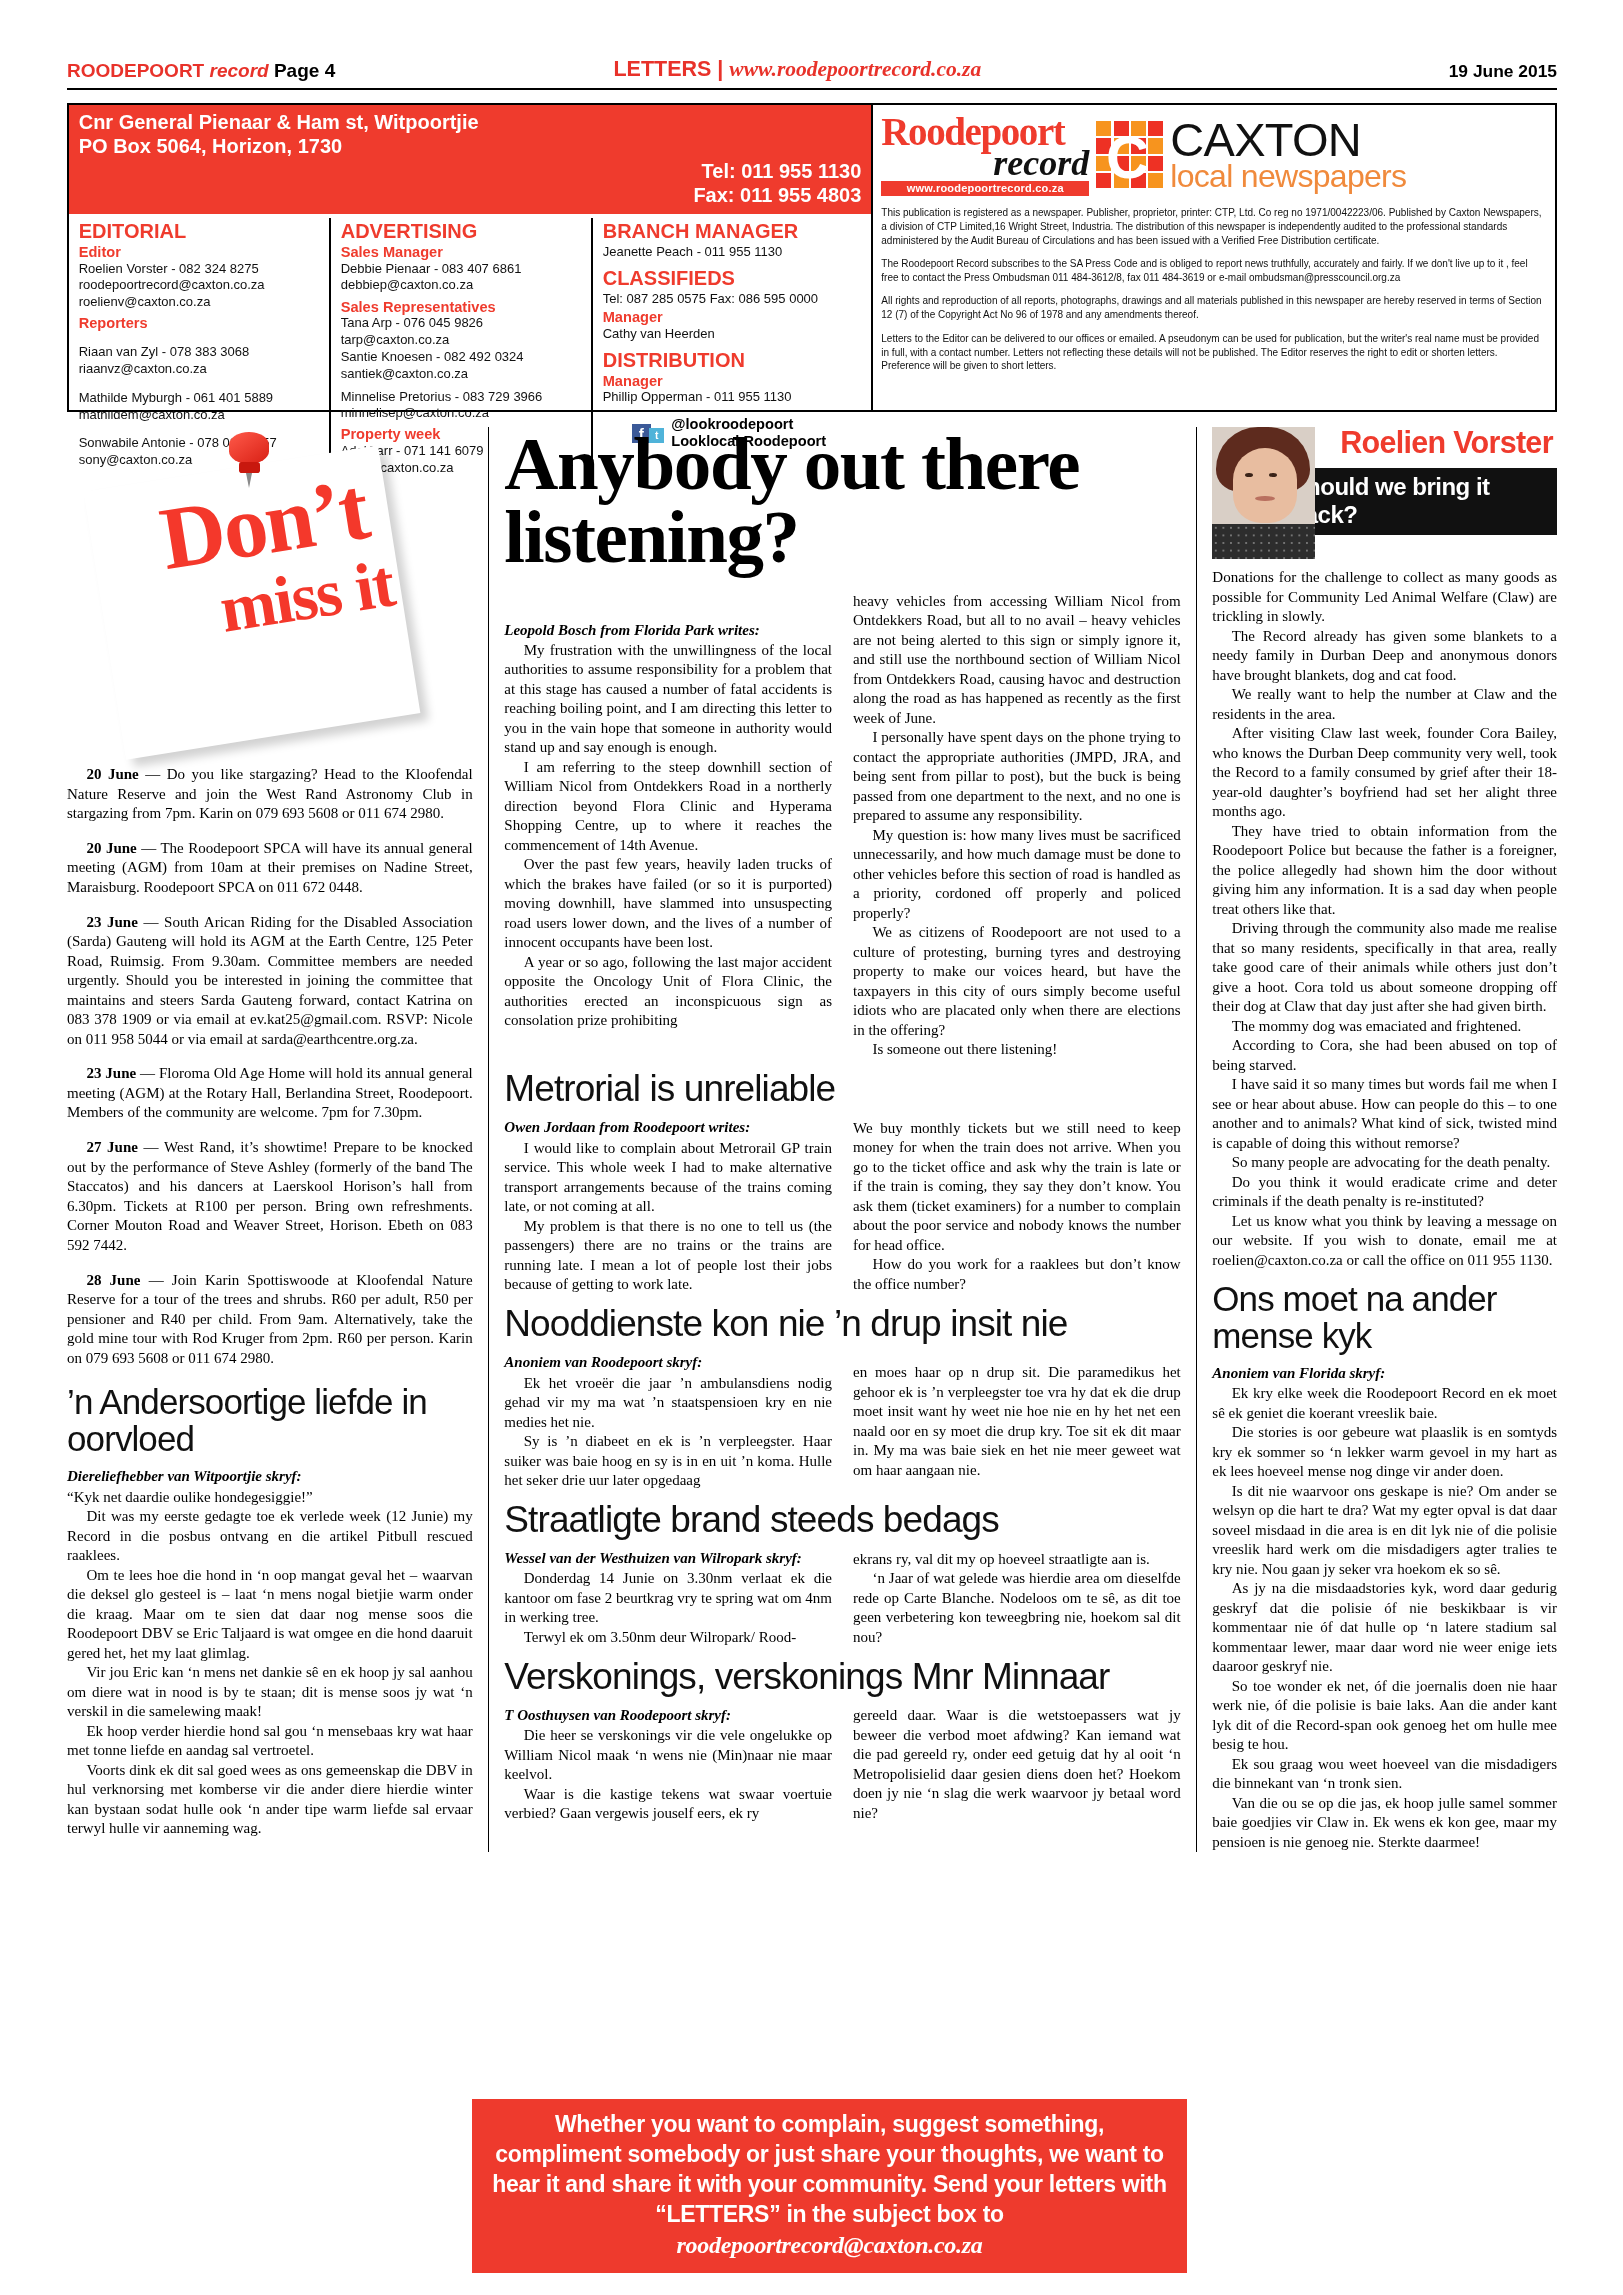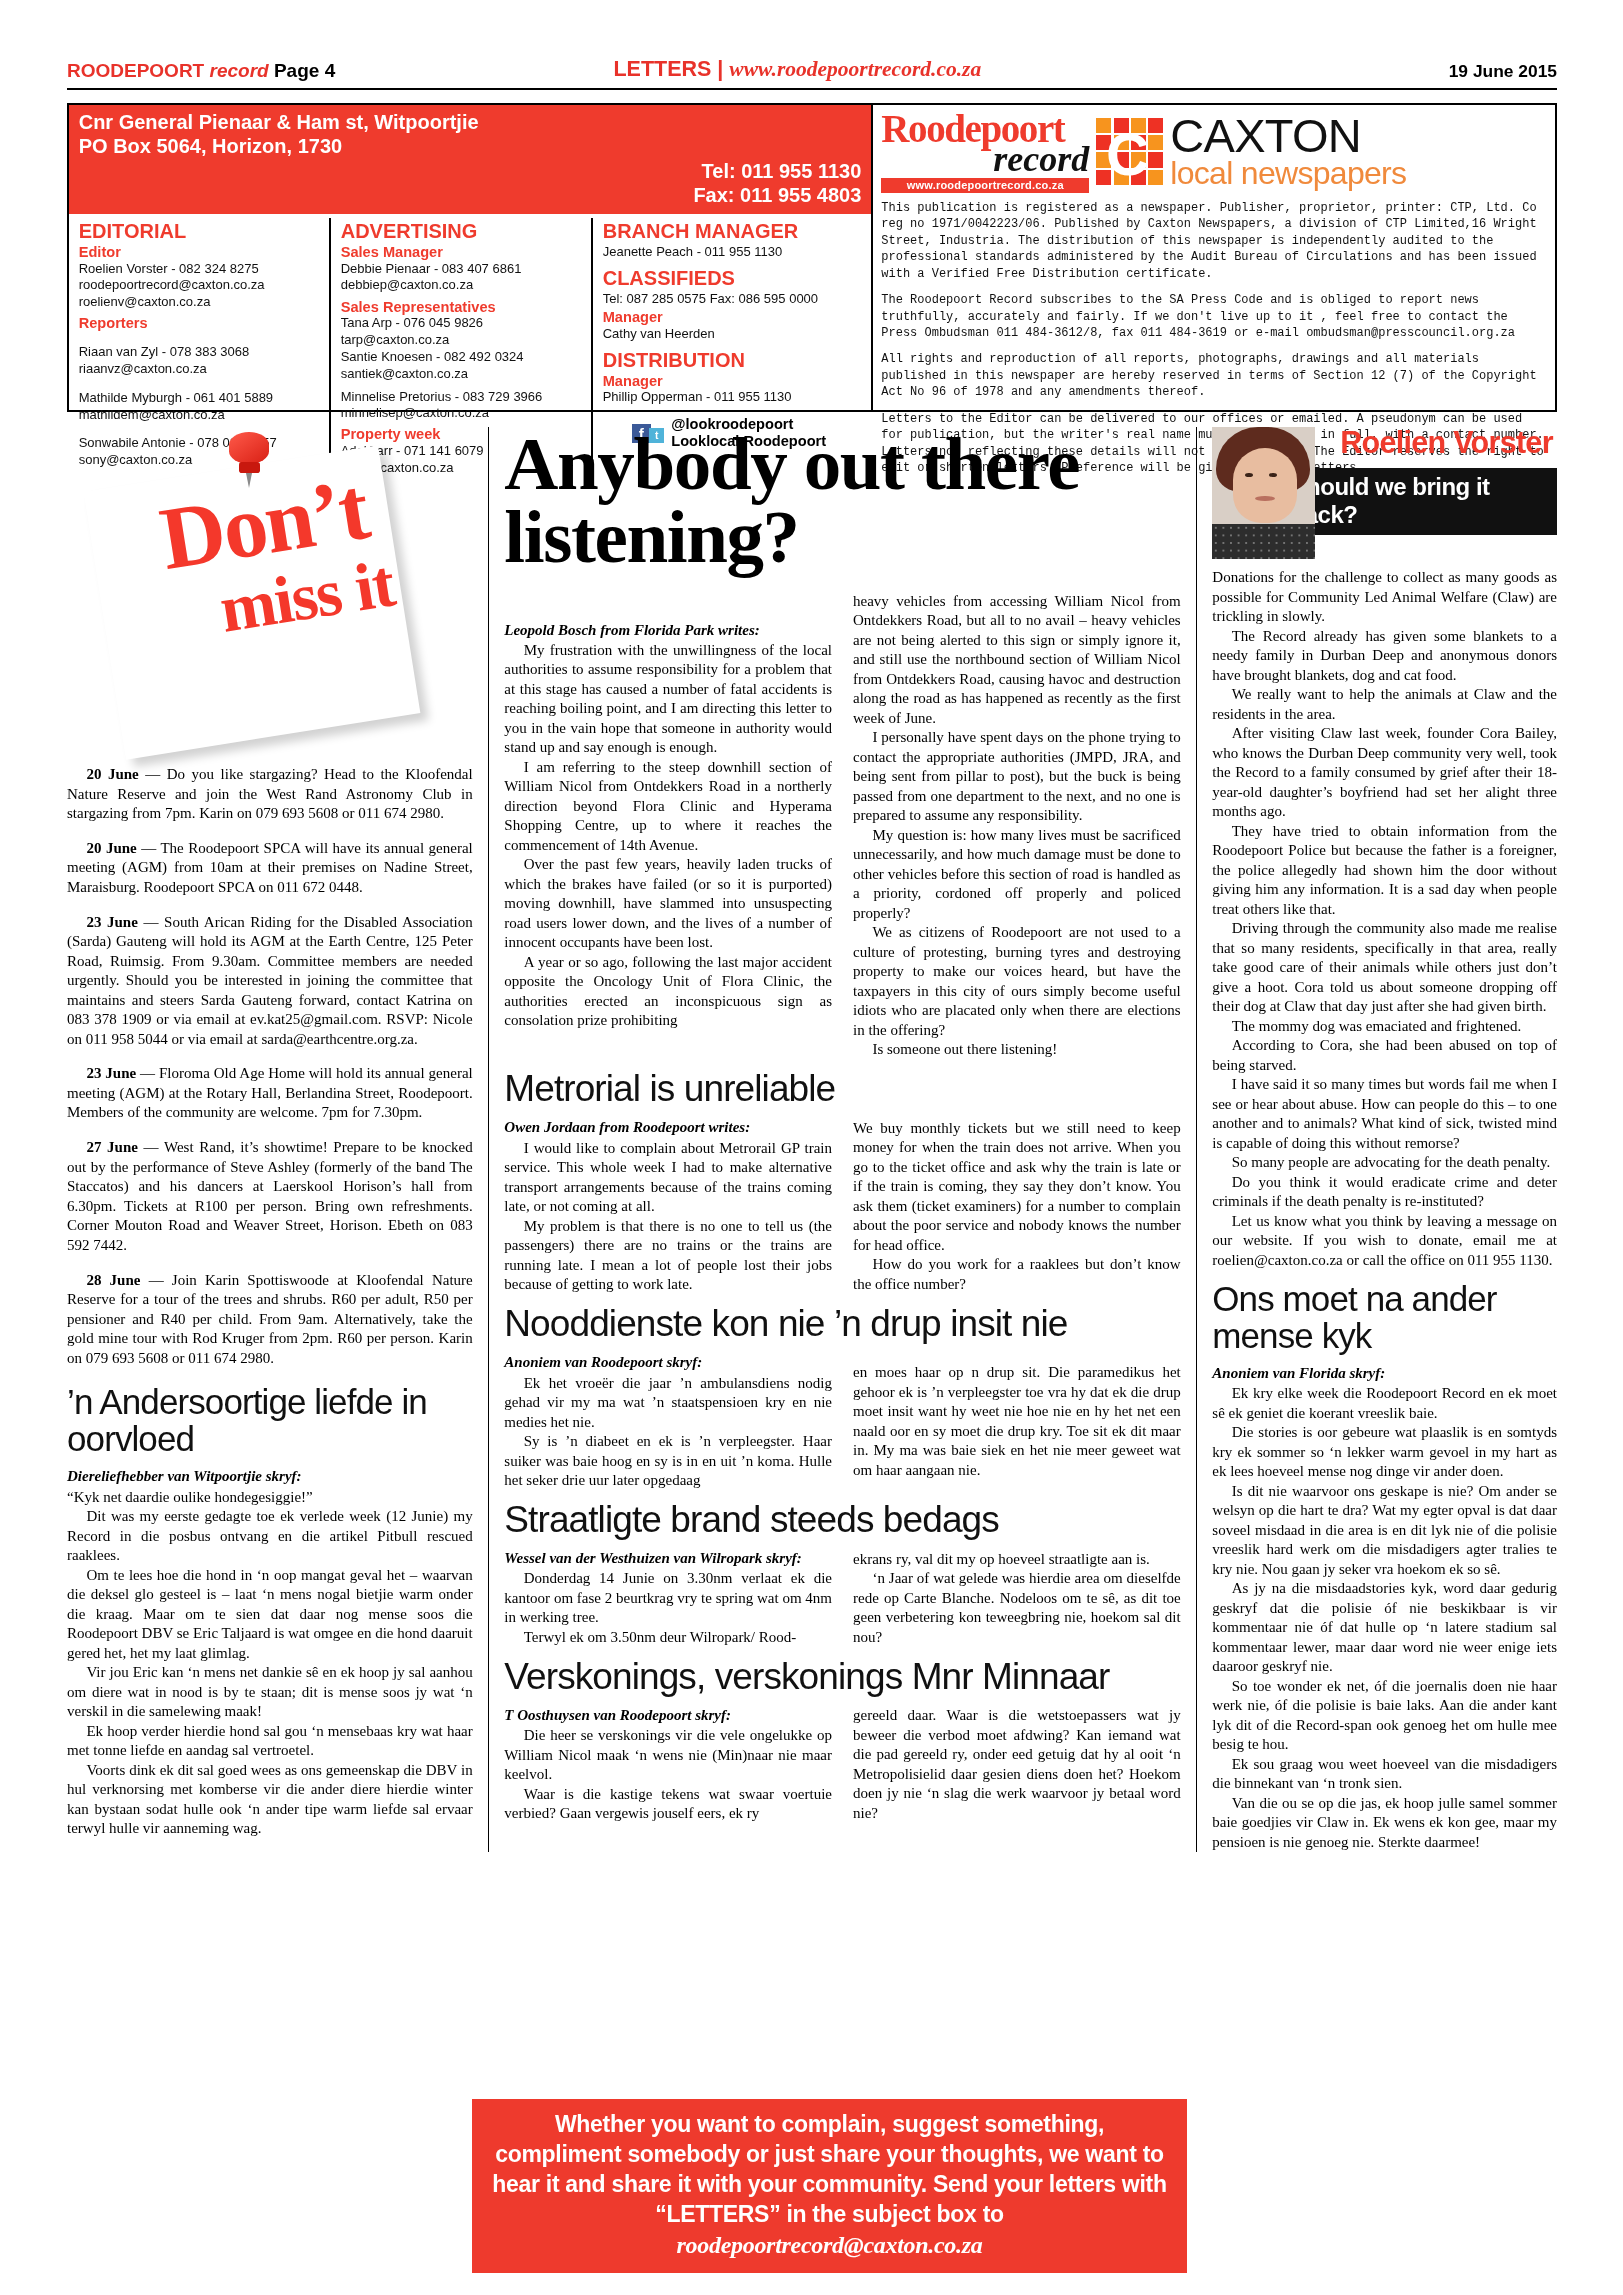--- a/index.html
+++ b/index.html
@@ -78,21 +78,21 @@
   .logos { display:flex; align-items:center; gap:7px; height: 89px; }
   .rr-logo { width: 208px; position:relative; }
   .rr-logo .rr1 { font-family:"Liberation Serif", serif; font-weight:700; font-size:39px; color:#ef3b2d; letter-spacing:-1.4px; line-height:0.96; }
   .rr-logo .rr2 { font-family:"Liberation Serif", serif; font-weight:700; font-style:italic; font-size:36px; color:#111; line-height:0.92; text-align:right; margin-top:-4.2px; }
   .rr-logo .rr3 { background:#ef3b2d; color:#fff; font-family:"Liberation Sans",sans-serif; font-weight:700; font-size:11px; text-align:center; padding:1.4px 0; margin-top:1.4px; letter-spacing:0.2px; }
   .cax-mark { width: 67px; height: 67px; display:grid; grid-template-columns:repeat(4,1fr); grid-template-rows:repeat(4,1fr); gap:2.1px; position:relative; }
   .cax-mark i { display:block; }
   .cax-c { position:absolute; left:9.7px; top:7px; font-family:"Liberation Sans", sans-serif; font-weight:700; font-size:60px; line-height:60px; color:#fff; }
   .cax-text .cx1 { font-family:"Liberation Sans", sans-serif; font-size:47px; line-height:0.92; color:#111; letter-spacing:-0.7px; }
   .cax-text .cx2 { font-family:"Liberation Sans", sans-serif; font-size:32px; line-height:0.96; color:#f08a3c; letter-spacing:-0.7px; }
-  .legal { font-family:Liberation Mono, monospace; font-size:12px; line-height:1.38; color:#111; margin-top:7px; }
+  .legal { font-family:Liberation Sans, sans-serif; font-size:10px; line-height:1.38; color:#111; margin-top:7px; }
   .legal p { margin: 0 0 9.7px 0; }
 
   
   .content { margin-top: 15.3px; display:flex; gap:0; }
   .colA { width: 422px; padding-right: 15.3px; border-right:1.4px solid #000; }
   .colBC { width: 708px; padding: 0 15.3px; border-right:1.4px solid #000; }
   .colD { width: 360px; padding-left: 15.3px; }
 
   
   .dontmiss { position:relative; width: 389px; height: 323px; margin: 0 auto 15.3px auto; }
@@ -408,21 +408,21 @@
             <div class="p-dots"></div>
         </div>
         <div class="colhdr-r">
           <div class="colname">Roelien Vorster</div>
           <div class="colsub">Should we bring it back?</div>
         </div>
       </div>
       <div class="body-col">
         <p class="noind">Donations for the challenge to collect as many goods as possible for Community Led Animal Welfare (Claw) are trickling in slowly.</p>
         <p>The Record already has given some blankets to a needy family in Durban Deep and anonymous donors have brought blankets, dog and cat food.</p>
-        <p>We really want to help the animals at Claw and the residents in the area.</p>
+        <p>We really want to help the number at Claw and the residents in the area.</p>
         <p>After visiting Claw last week, founder Cora Bailey, who knows the Durban Deep community very well, took the Record to a family consumed by grief after their 18-year-old daughter’s boyfriend had set her alight three months ago.</p>
         <p>They have tried to obtain information from the Roodepoort Police but because the father is a foreigner, the police allegedly had shown him the door without giving him any information. It is a sad day when people treat others like that.</p>
         <p>Driving through the community also made me realise that so many residents, specifically in that area, really take good care of their animals while others just don’t give a hoot. Cora told us about someone dropping off their dog at Claw that day just after she had given birth.</p>
         <p>The mommy dog was emaciated and frightened.</p>
         <p>According to Cora, she had been abused on top of being starved.</p>
         <p>I have said it so many times but words fail me when I see or hear about abuse.  How can people do this – to one another and to animals? What kind of sick, twisted mind is capable of doing this without remorse?</p>
         <p>So many people are advocating for the death penalty.</p>
         <p>Do you think it would eradicate crime and deter criminals if the death penalty is re-instituted?</p>
         <p>Let us know what you think by leaving a message on our website. If you wish to donate, email me at roelien@caxton.co.za or call the office on 011 955 1130.</p>
       </div>

